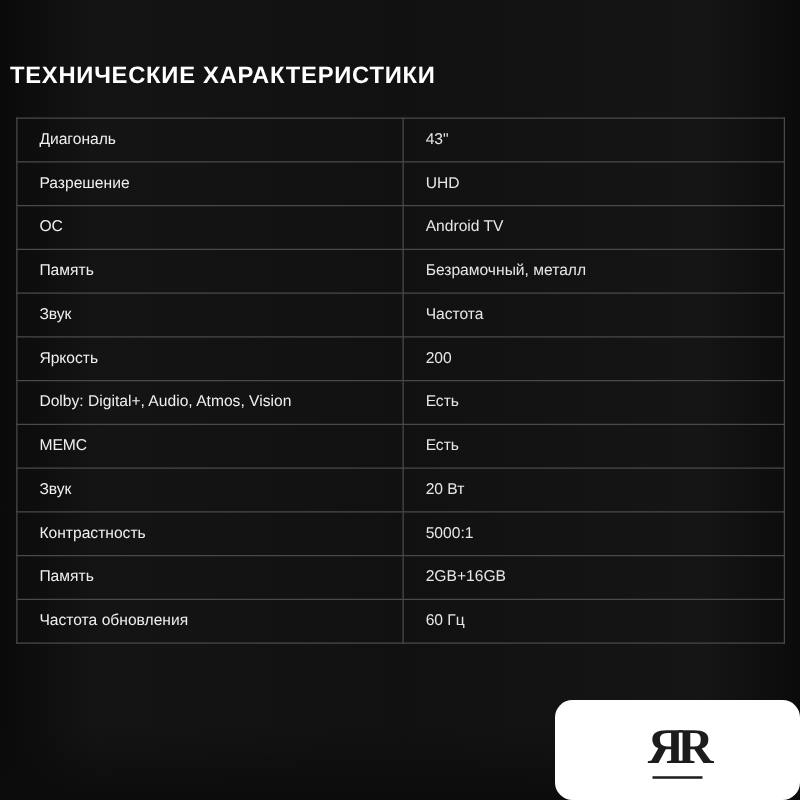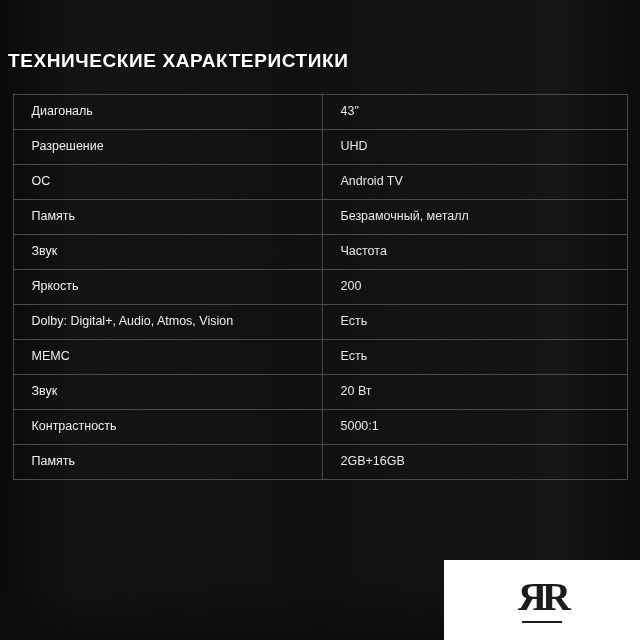--- a/index.html
+++ b/index.html
@@ -61,20 +61,21 @@
     position: absolute;
     right: 0;
     bottom: 0;
     width: 196px;
     height: 80px;
     background: #ffffff;
     z-index: 3;
     display: flex;
     align-items: center;
     justify-content: center;
+    border-radius: 14px;
   }
   .logo-mark {
     position: relative;
     font-family: "Liberation Serif", serif;
     font-size: 40px;
     font-weight: bold;
     color: #1c1c1c;
     letter-spacing: -5px;
     line-height: 1;
     padding-bottom: 6px;
@@ -144,20 +145,24 @@
           <td class="val">20 Вт</td>
         </tr>
         <tr>
           <td class="key">Контрастность</td>
           <td class="val">5000:1</td>
         </tr>
         <tr>
           <td class="key">Память</td>
           <td class="val">2GB+16GB</td>
         </tr>
+        <tr>
+          <td class="key">Частота обновления</td>
+          <td class="val">60 Гц</td>
+        </tr>
       </tbody>
     </table>
   </div>
 
   <div class="bottom-fade"></div>
 
   <div class="logo-box">
     <div class="logo-mark">ЯR</div>
   </div>
 </div>

